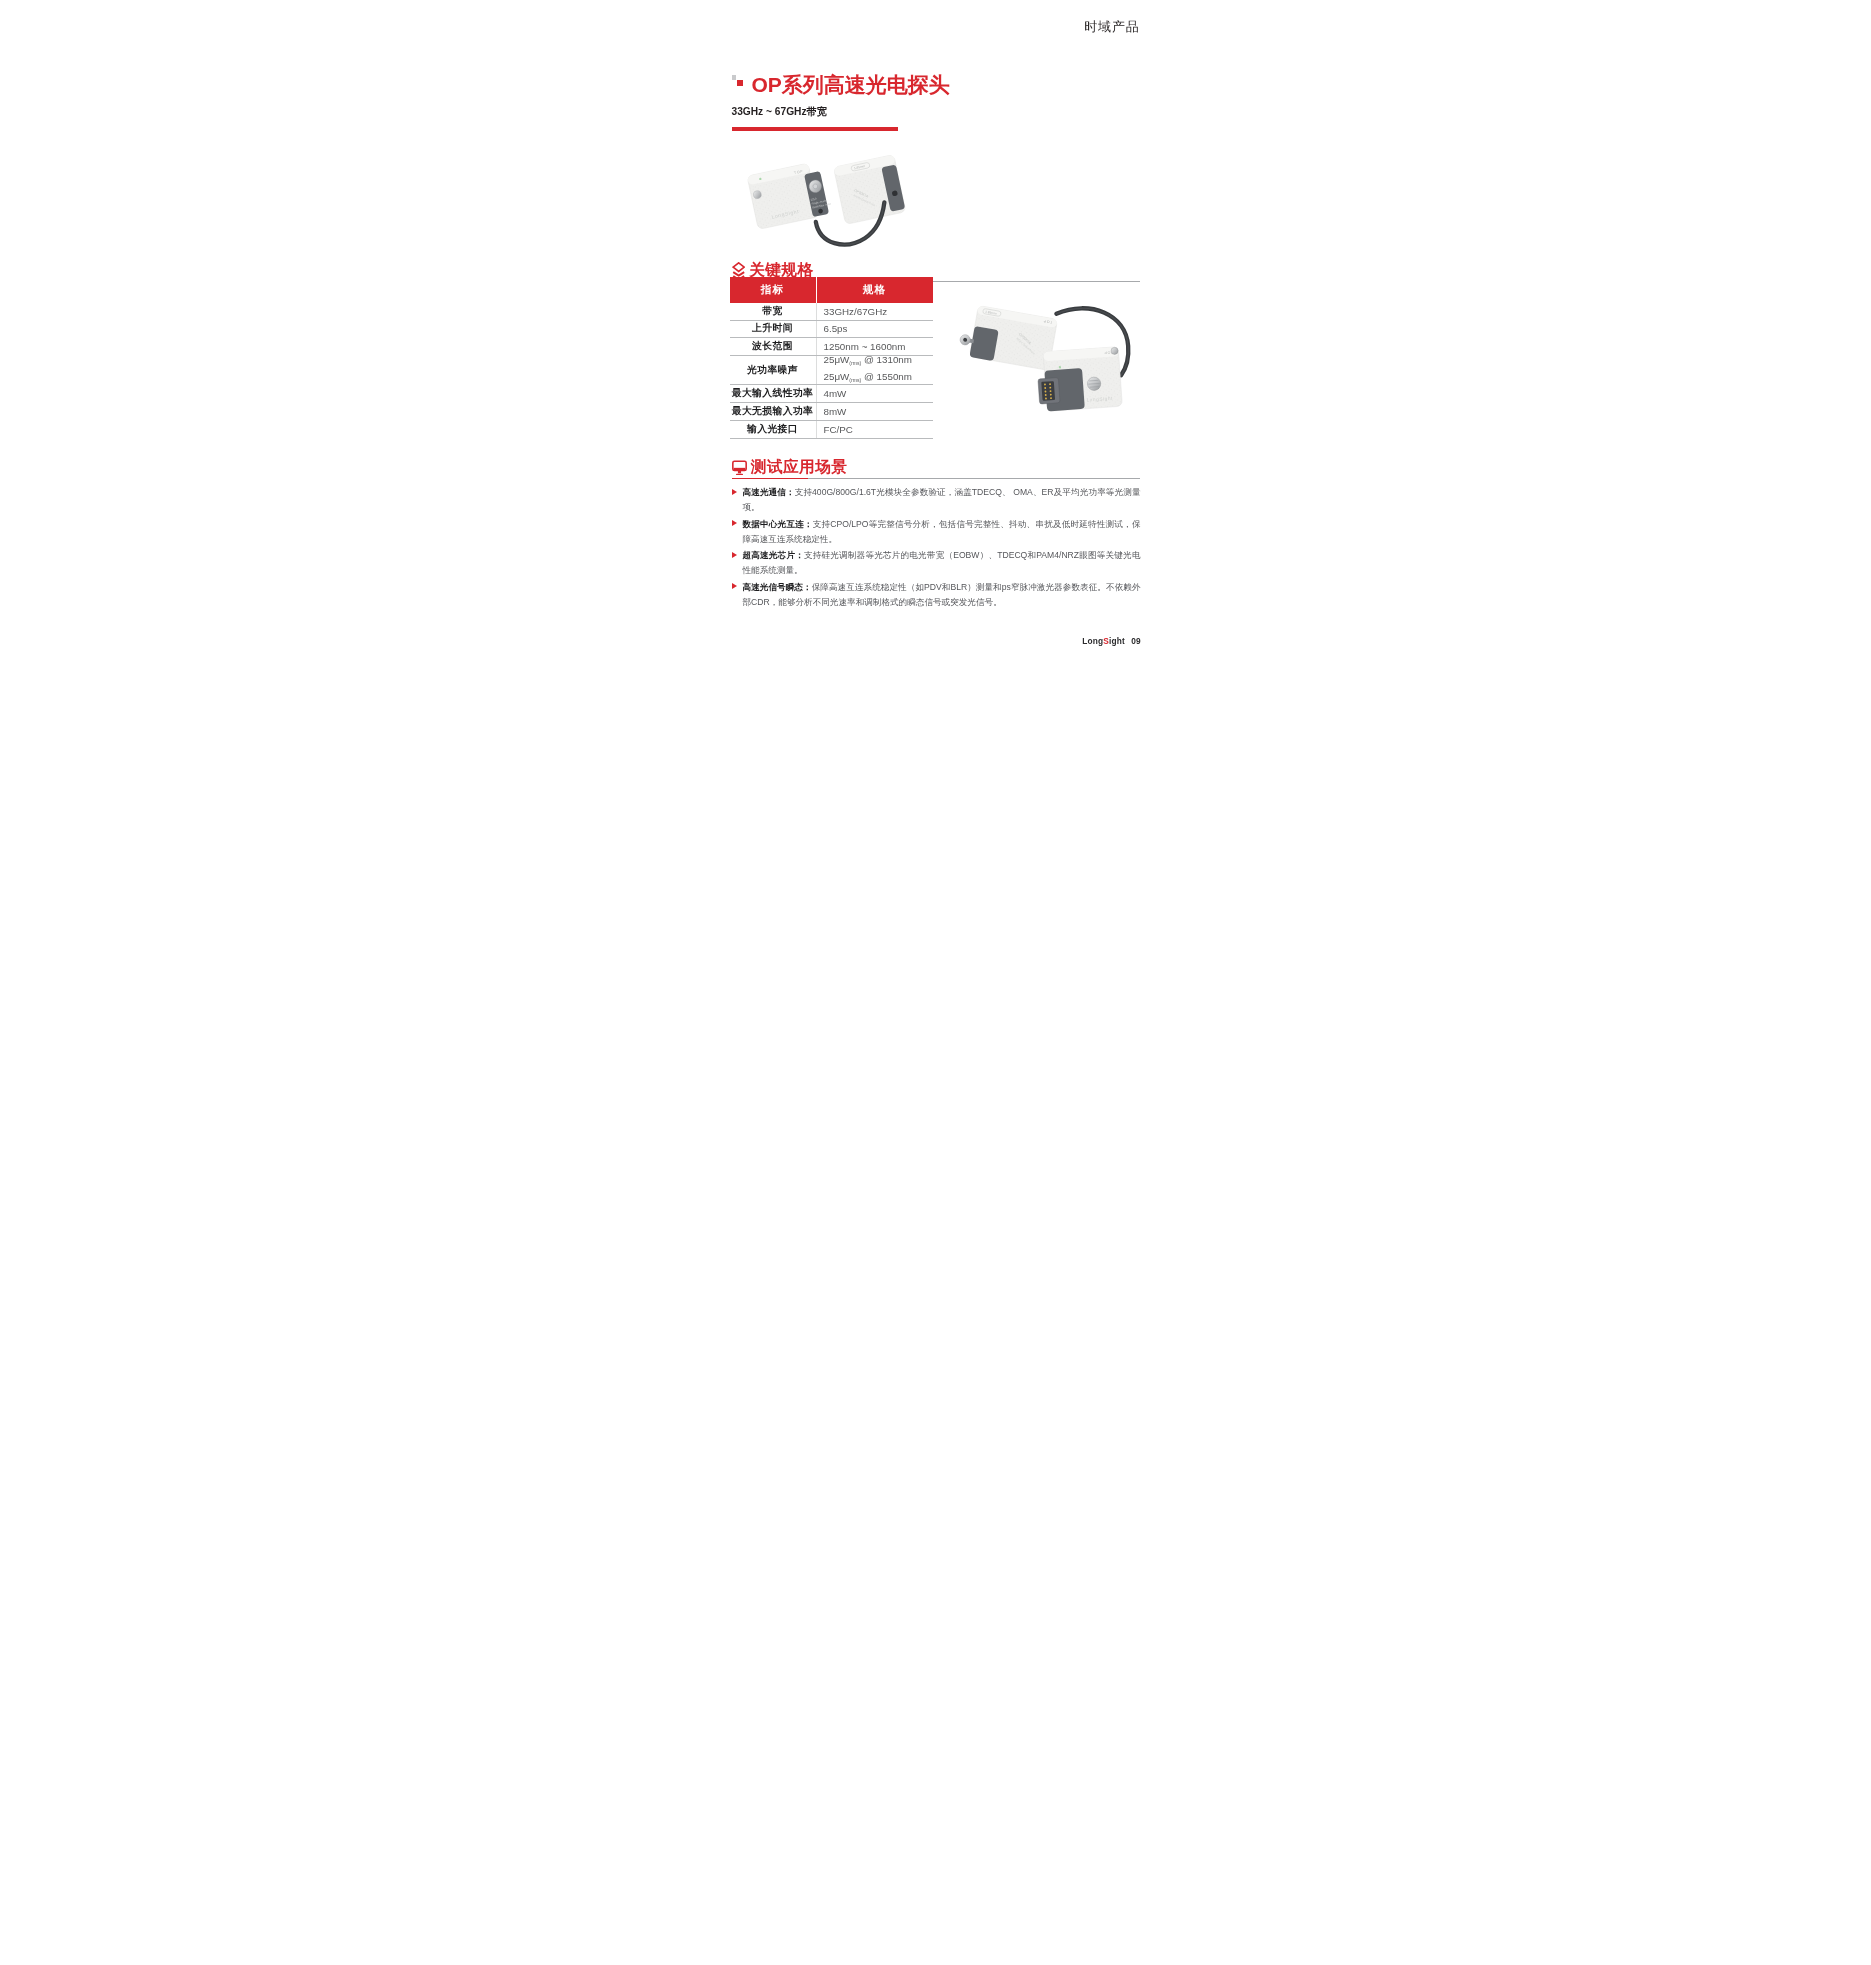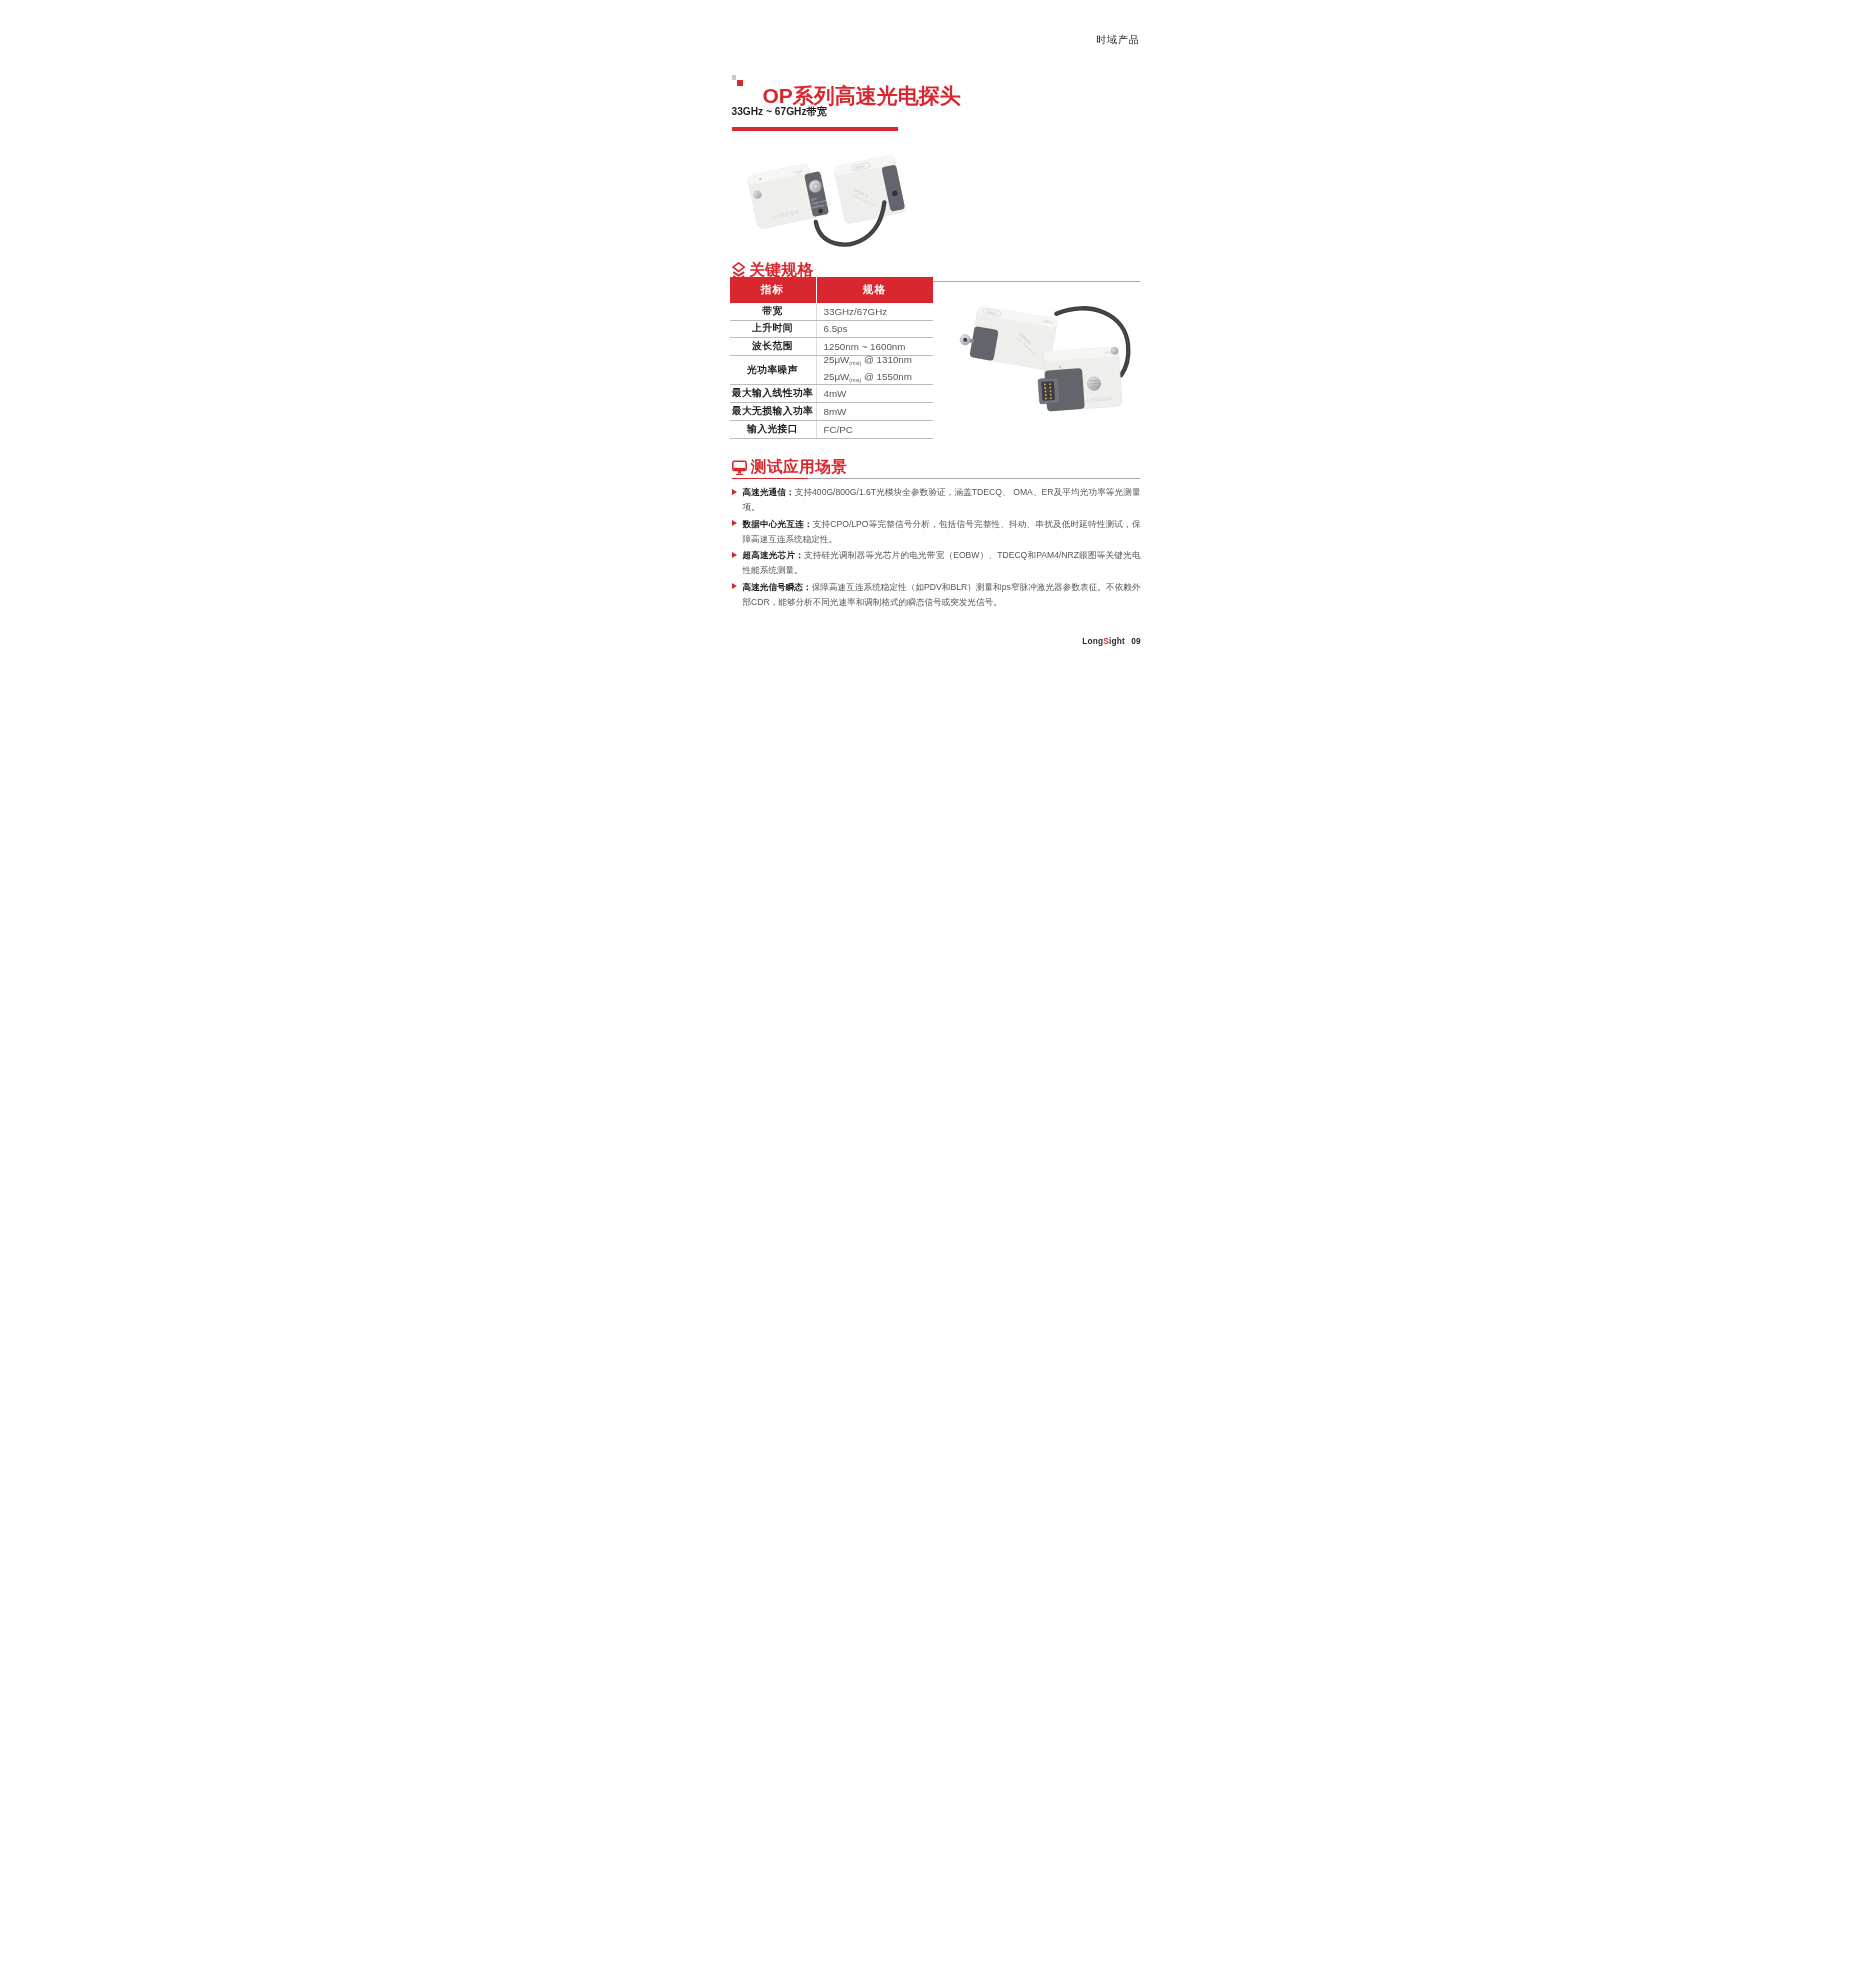--- a/index.html
+++ b/index.html
@@ -1,19 +1,19 @@
 <!DOCTYPE html>
 <html style="font-size:6.3px"><head>
 <meta charset="utf-8">
 <style>
   html,body{margin:0;padding:0;background:#ffffff;}
   body{font-family:"Liberation Sans","DejaVu Sans",sans-serif;color:#231f20;}
   .page{position:relative;width:468px;height:662px;background:#ffffff;margin:0 auto;overflow:hidden;}
 
-  .corner-label{position:absolute;top:33px;right:30px;font-size:10px;letter-spacing:0.8px;color:#231f20;}
+  .corner-label{position:absolute;top:18px;right:30px;font-size:13px;letter-spacing:0.8px;color:#231f20;}
 
   
   .sq-gray{position:absolute;left:30px;top:75px;width:4.7px;height:4.7px;background:#c9cacc;}
   .sq-red{position:absolute;left:35px;top:80px;width:6.3px;height:6.3px;background:#d8272e;}
   .page-title{position:absolute;left:45px;top:66px;font-size:21px;font-weight:800;color:#d8272e;letter-spacing:0px;white-space:nowrap;}
   .page-subtitle{position:absolute;left:30px;top:105px;font-size:10.2px;font-weight:700;color:#231f20;white-space:nowrap;}
   .subtitle-rule{position:absolute;left:30px;top:127px;width:166px;height:3.5px;background:#d8272e;}
 
   
   .intro{position:absolute;left:226px;top:141px;width:215px;font-size:9.8px;line-height:15.7px;text-align:justify;text-indent:2em;color:#2b2b2e;}
@@ -61,21 +61,21 @@
 </style>
 </head>
 <body>
 
 <div class="page">
 
   <div class="corner-label">时域产品</div>
 
   <div class="sq-gray"></div>
   <div class="sq-red"></div>
-  <h1 class="page-title" style="margin:16px;">OP系列高速光电探头</h1>
+  <h1 class="page-title" style="margin:5px;">OP系列高速光电探头</h1>
   <div class="page-subtitle">33GHz ~ 67GHz带宽</div>
   <div class="subtitle-rule"></div>
 
   <svg class="imgwrap hero" viewBox="0 0 440 290">
     <defs>
       <pattern id="speck" width="14" height="14" patternUnits="userSpaceOnUse">
         <rect width="14" height="14" fill="#efefed"></rect>
         <circle cx="3" cy="4" r="1" fill="#dbdbd8"></circle>
         <circle cx="10" cy="9" r="0.8" fill="#d4d4d1"></circle>
         <circle cx="7" cy="12" r="0.6" fill="#e2e2df"></circle>

